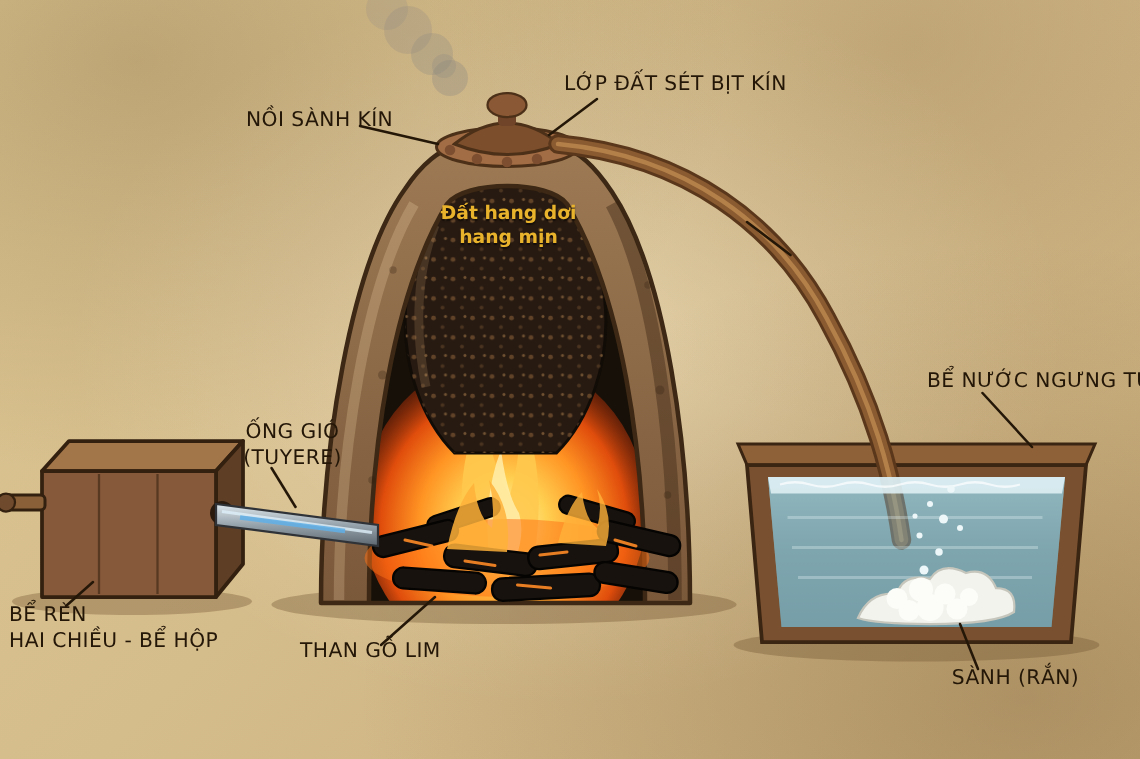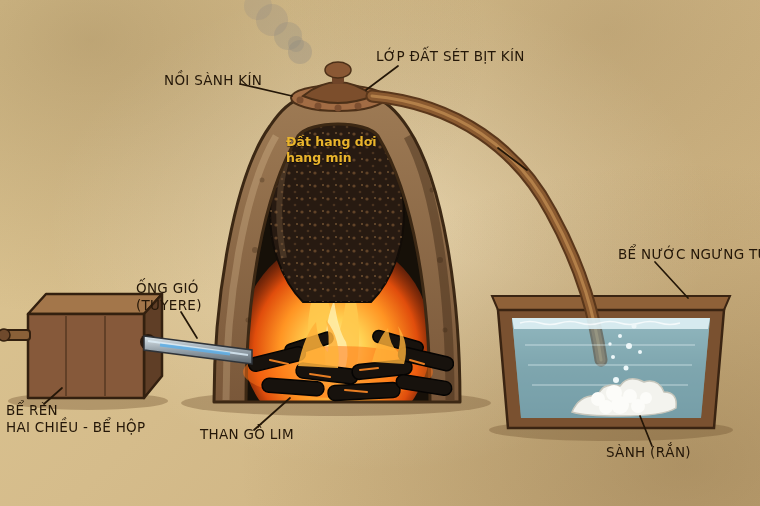--- a/index.html
+++ b/index.html
@@ -12,23 +12,23 @@
       radial-gradient(ellipse at 80% 6%, rgba(120,92,52,.22), transparent 38%),
       radial-gradient(ellipse at 50% 45%, rgba(255,246,222,.38), transparent 62%),
       linear-gradient(135deg,#dec793 0%,#d5bc8b 45%,#c9ad7c 100%);
   }
   svg.scene{position:absolute;left:0;top:0;}
   .lbl{
     position:absolute;font-weight:400;font-size:13.5px;line-height:1.25;
     color:#241708;letter-spacing:.3px;white-space:nowrap;z-index:5;
   }
   .lbl span{display:block;}
-  .lbl.center{white-space:normal;}
+  .lbl.center{text-align:center;white-space:normal;margin-left:15px;}
   .lbl-mix{
-    position:absolute;left:286px;top:134px;width:106px;text-align:left;
+    position:absolute;left:286px;top:134px;width:106px;text-align:center;
     font-weight:700;font-size:12.5px;line-height:1.3;color:#e9b42c;
     text-shadow:0 1px 1px rgba(0,0,0,.55);z-index:5;
   }
   .lbl-mix span{display:block;}
 </style>
 </head>
 <body>
 
 <div class="stage">
 

